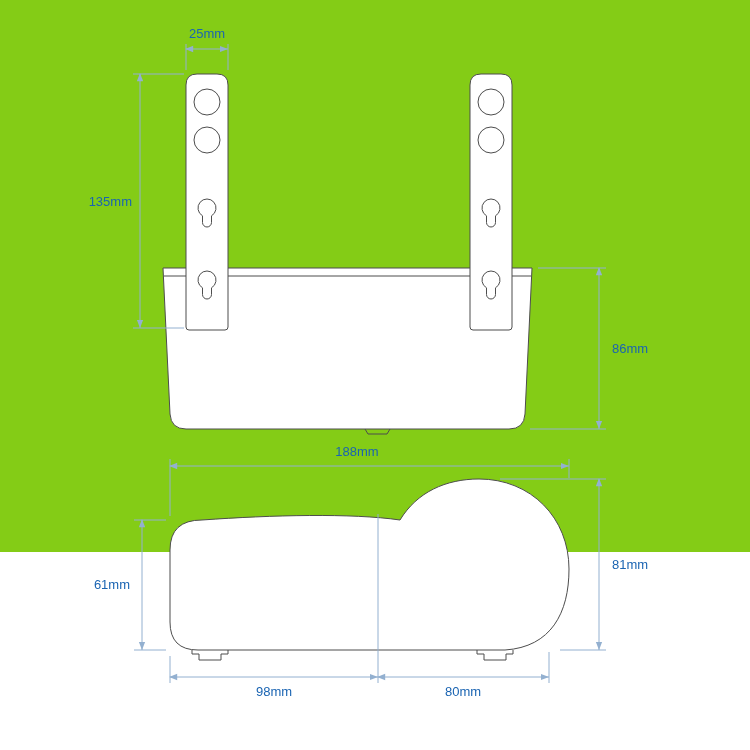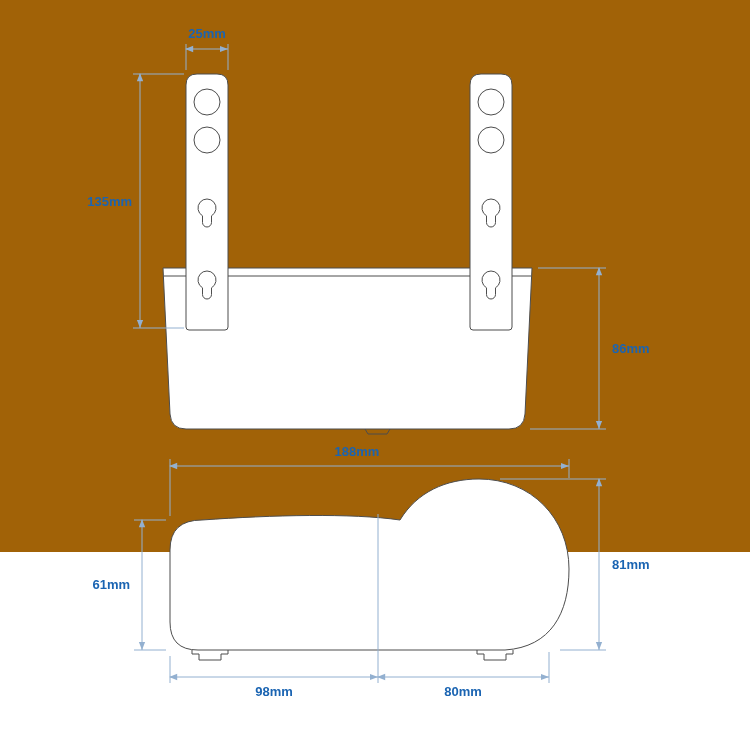--- a/index.html
+++ b/index.html
@@ -6,22 +6,21 @@
     margin: 0;
     padding: 0;
     width: 750px;
     height: 750px;
     background: #ffffff;
     font-family: "Liberation Sans", sans-serif;
   }
   .drawing-wrap {
     width: 750px;
     height: 552px;
-    background: #a16207;
-    font-weight: bold;
+    background: #84cc16;
   }
   svg { display: block; }
   .outline {
     fill: #ffffff;
     stroke: #4d4d4d;
     stroke-width: 1;
     stroke-linejoin: round;
   }
   .outline-nf {
     fill: none;

